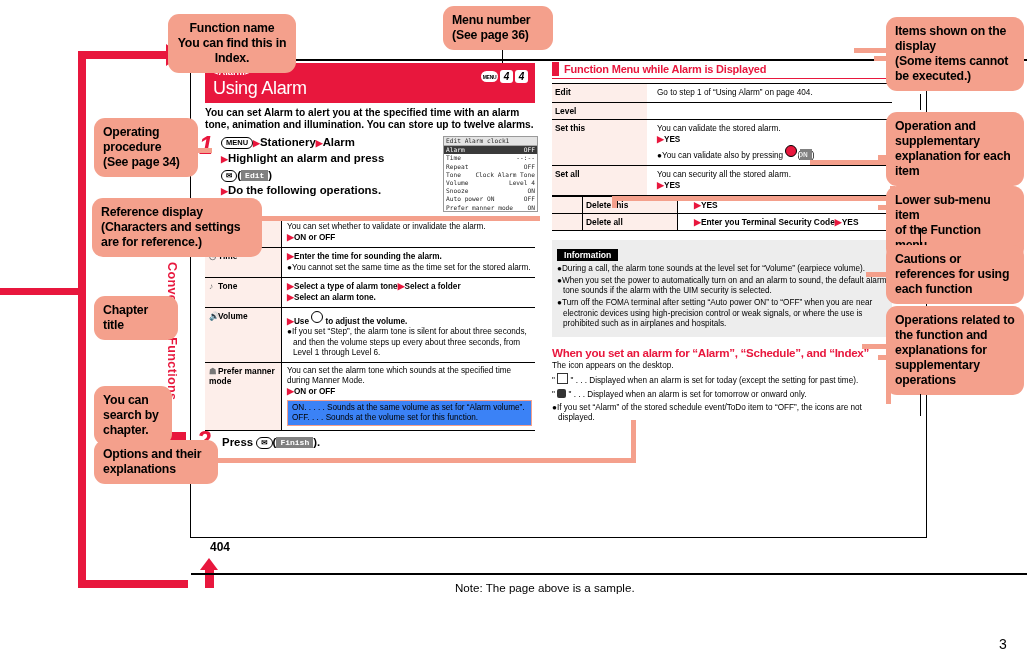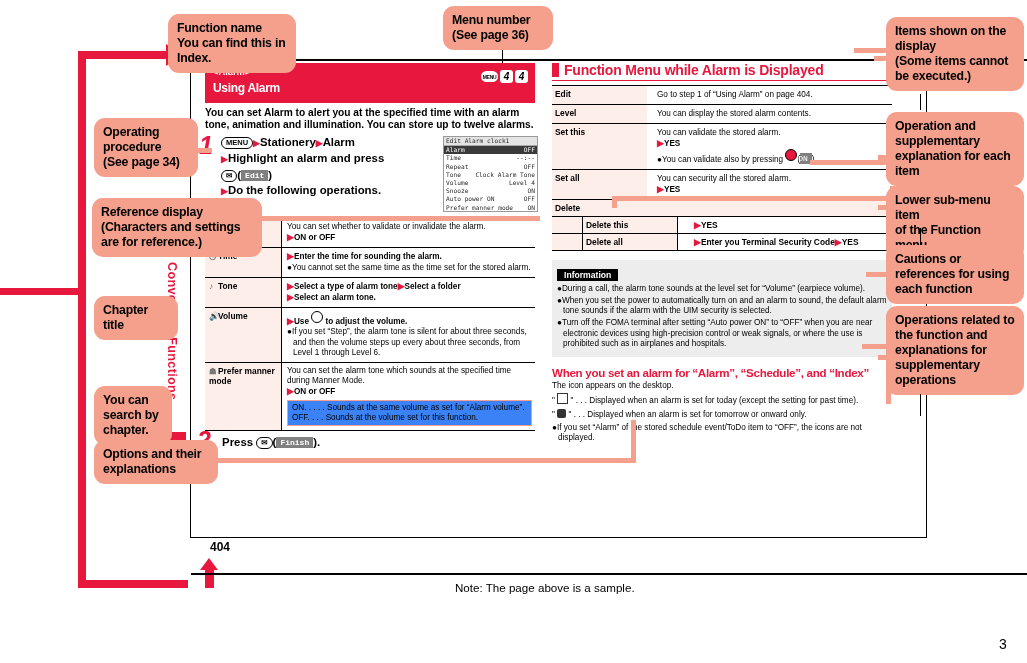--- a/index.html
+++ b/index.html
@@ -38,21 +38,21 @@
     letter-spacing:0.3px;
     display:flex;align-items:flex-start;justify-content:flex-start;
   }
   .chapter-mark{position:absolute;left:158px;top:432px;width:28px;height:12px;background:#e8173d;}
 
   
   .lcol{position:absolute;left:205px;top:63px;width:330px;}
 
   .titlebar{position:relative;background:#e8173d;color:#fff;padding:4px 8px 5px 8px;}
   .titlebar .small{font-size:9.3px;font-weight:bold;line-height:11px;}
-  .titlebar .big{font-size:12px;font-weight:bold;line-height:20px;letter-spacing:-0.3px;}
+  .titlebar .big{font-size:18px;font-weight:normal;line-height:20px;letter-spacing:-0.3px;}
   .menunum{position:absolute;right:7px;top:7px;display:flex;gap:2px;align-items:center;}
   .key-oval{background:#fff;color:#000;border-radius:9px;width:17px;height:11px;
     font-size:5px;font-weight:bold;display:flex;align-items:center;justify-content:center;
     letter-spacing:-0.3px;}
   .key-sq{background:#fff;color:#000;border-radius:3px;width:13px;height:13px;
     font-size:10px;font-weight:bold;display:flex;align-items:center;justify-content:center;
     font-style:italic;}
 
   .intro{font-size:10.2px;font-weight:bold;line-height:12.4px;margin-top:4px;}
 
@@ -92,21 +92,21 @@
     line-height:10.4px;background:#3b82f6;}
 
   .step2{position:absolute;left:205px;top:425px;font-size:11.4px;font-weight:bold;}
 
   .pagenum{position:absolute;left:210px;top:540px;font-size:12px;font-weight:bold;}
 
   
   .rcol{position:absolute;left:552px;top:62px;width:340px;}
   .fm-head{display:flex;align-items:center;gap:5px;}
   .fm-bar{width:7px;height:14px;background:#e8173d;}
-  .fm-title{color:#e8173d;font-weight:bold;font-size:14px;letter-spacing:-0.2px;}
+  .fm-title{color:#e8173d;font-weight:bold;font-size:11px;letter-spacing:-0.2px;}
   .fm-rule{height:1.2px;background:#e8173d;margin-top:2px;}
 
   .fmtbl{border-top:1.3px solid #000;border-bottom:1.3px solid #000;margin-top:4px;}
   .fmtbl .r{display:flex;border-bottom:0.8px solid #000;}
   .fmtbl .r:last-child{border-bottom:none;}
   .fmtbl .c1{width:95px;background:#fdeeea;font-size:8.4px;font-weight:bold;
     padding:3px 3px 3px 3px;box-sizing:border-box;line-height:10px;}
   .fmtbl .c2{flex:1;padding:3px 3px 4px 10px;box-sizing:border-box;
     font-size:8.2px;line-height:11px;}
   .fmtbl .full{width:100%;background:#fdeeea;font-size:8.4px;font-weight:bold;padding:3px;
@@ -294,41 +294,39 @@
     </div>
     <div class="fm-rule"></div>
 
     <div class="fmtbl">
       <div class="r">
         <div class="c1">Edit</div>
         <div class="c2">Go to step 1 of “Using Alarm” on page 404.</div>
       </div>
       <div class="r">
         <div class="c1">Level</div>
-        <div class="c2">You can display the stored alarm contents.</div>
       </div>
       <div class="r">
         <div class="c1">Set this</div>
         <div class="c2">
           <span>You can validate the stored alarm.</span><br>
           <span class="bline"><span class="tri">▶</span><span>YES</span></span><br>
           <span class="bullet">●<span>You can validate also by pressing</span>
             <span class="keyicon circ" style="background:#e8173d;border-color:#000;"></span>(<span class="softkey">ON</span>)
           </span>
         </div>
       </div>
       <div class="r">
         <div class="c1">Set all</div>
         <div class="c2">
           <span>You can security all the stored alarm.</span><br>
           <span class="bline"><span class="tri">▶</span><span>YES</span></span>
         </div>
       </div>
       <div>
-        <div class="full">Delete</div>
         <div class="subrow">
           <div class="s0"></div>
           <div class="s1">Delete this</div>
           <div class="s2"><span class="tri">▶</span><span>YES</span></div>
         </div>
         <div class="subrow">
           <div class="s0"></div>
           <div class="s1">Delete all</div>
           <div class="s2"><span class="tri">▶</span><span>Enter you Terminal Security Code</span><span class="tri">▶</span><span>YES</span></div>
         </div>
@@ -345,21 +343,21 @@
     <div class="alarmsec">
       <h3>When you set an alarm for “Alarm”, “Schedule”, and “Index”</h3>
       <p>The icon appears on the desktop.</p>
       <p>" <span class="bellico"></span> " . . . Displayed when an alarm is set for today (except the setting for past time).</p>
       <p>" <span class="bellico fill"></span> " . . . Displayed when an alarm is set for tomorrow or onward only.</p>
       <p class="ind">●<span>If you set “Alarm” of the stored schedule event/ToDo item to “OFF”, the icons are not displayed.</span></p>
     </div>
   </div>
 
   <div class="leader-v" style="left:240px;top:45px;height:18px;"></div>
-  <div class="callout" style="left:168px;top:14px;width:128px;white-space:pre-line;">Function name
+  <div class="callout" style="left:168px;top:14px;width:128px;white-space:pre-line;text-align:center;">Function name
 You can find this in
 Index.</div>
 
   <div class="leader-v" style="left:502px;top:45px;height:18px;"></div>
   <div class="callout" style="left:443px;top:6px;width:110px;white-space:pre-line;">Menu number
 (See page 36)</div>
 
   <div class="leader-r" style="left:186px;top:148px;width:26px;"></div>
   <div class="callout" style="left:94px;top:118px;width:104px;white-space:pre-line;">Operating
 procedure

